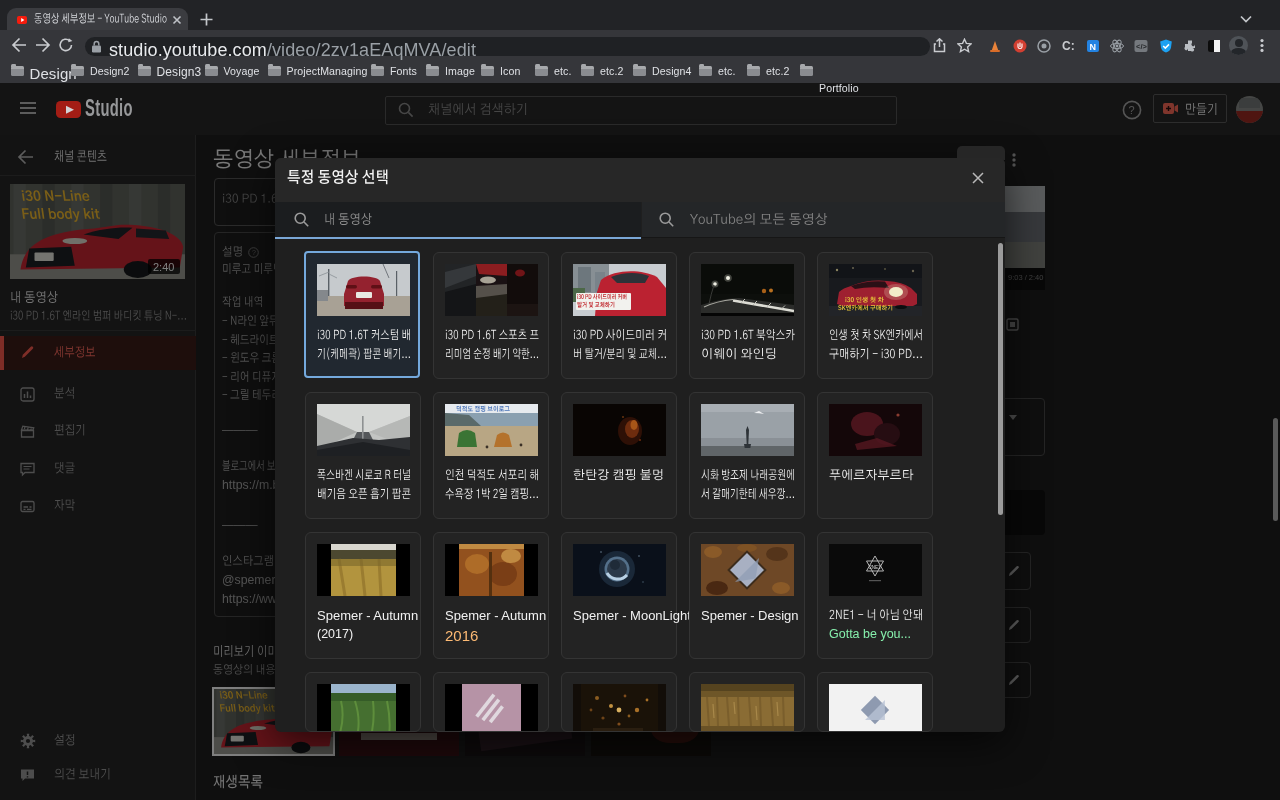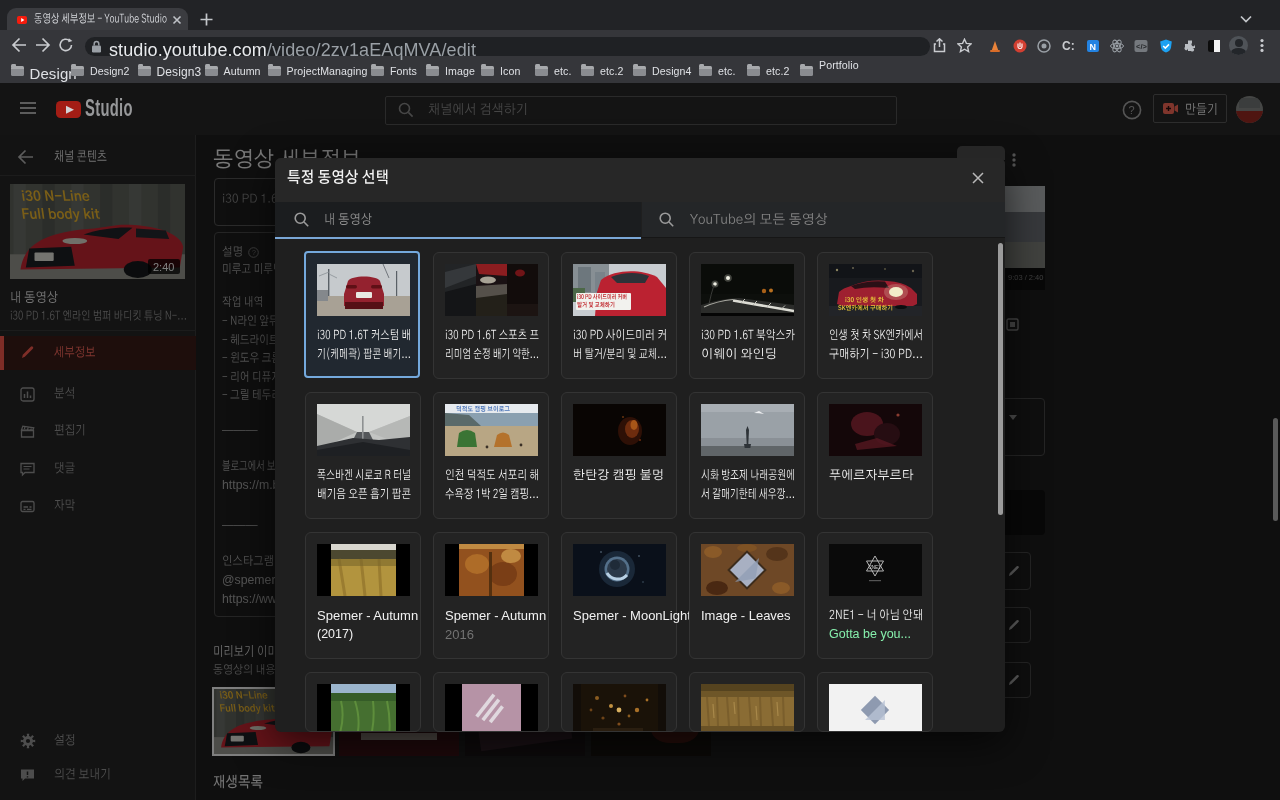--- a/index.html
+++ b/index.html
@@ -1209,21 +1209,21 @@
       <g transform="translate(14 0)">
         <rect width="65" height="52" fill="#92511e"></rect>
         <rect width="65" height="5" fill="#c08a42"></rect>
         <ellipse cx="18" cy="20" rx="12" ry="10" fill="#ae6c28"></ellipse>
         <ellipse cx="44" cy="30" rx="14" ry="12" fill="#7a3e16"></ellipse>
         <rect x="30" y="8" width="3" height="44" fill="#54300f"></rect>
         <ellipse cx="52" cy="12" rx="10" ry="7" fill="#c08a42"></ellipse>
       </g>
     </svg></div>
 <div class="lat" style="left:445.0px;top:607.5px;font-size:13px;color:#f1f1f1">Spemer - Autumn</div>
-<div class="lat" style="left:445.0px;top:627.0px;font-size:13px;color:#737373">2016</div>
+<div class="lat" style="left:445.0px;top:627.0px;font-size:15px;color:#fdba74">2016</div>
 <div class="abs" style="left:561.0px;top:531.5px;width:116px;height:127px;background:#232323;border:1px solid #343434;border-radius:6px"></div>
 <div class="abs" style="left:572.5px;top:543.5px;width:93px;height:52px;overflow:hidden;background:#000"><svg width="93" height="52">
       <rect width="93" height="52" fill="#0a101a"></rect>
       <circle cx="44" cy="25" r="18" fill="#1a2838"></circle>
       <circle cx="44" cy="25" r="12.5" fill="#54708a"></circle>
       <circle cx="44" cy="25" r="10" fill="#2c3a4a"></circle>
       <path d="M34 29 A12.5 12.5 0 0 0 54 31" stroke="#b8d0e4" stroke-width="3" fill="none"></path>
       <circle cx="42" cy="21" r="5" fill="#1f2b38"></circle>
       <circle cx="28" cy="8" r="0.8" fill="#6a7e92"></circle>
       <circle cx="66" cy="12" r="0.8" fill="#6a7e92"></circle>
@@ -1235,21 +1235,21 @@
       <rect width="93" height="52" fill="#6e4826"></rect>
       <ellipse cx="12" cy="8" rx="9" ry="6" fill="#8a5a28"></ellipse>
       <ellipse cx="76" cy="10" rx="11" ry="7" fill="#54341a"></ellipse>
       <ellipse cx="16" cy="44" rx="11" ry="7" fill="#492812"></ellipse>
       <ellipse cx="80" cy="44" rx="9" ry="6" fill="#8a5a28"></ellipse>
       <ellipse cx="46" cy="4" rx="10" ry="4" fill="#7e5224"></ellipse>
       <rect x="32" y="12" width="28" height="28" fill="#3c2c1c" transform="rotate(45 46 26)"></rect>
       <rect x="34" y="14" width="24" height="24" fill="#a8b0c2" transform="rotate(45 46 26)"></rect>
       <path d="M46 9 L58 26 L46 43 Z" fill="#8e9cb4" transform="rotate(45 46 26)" opacity="0.7"></path>
     </svg></div>
-<div class="lat" style="left:701.0px;top:607.5px;font-size:13px;color:#f1f1f1">Image - Leaves</div>
+<div class="lat" style="left:701.0px;top:607.5px;font-size:13px;color:#f1f1f1">Spemer - Design</div>
 <div class="abs" style="left:817.0px;top:531.5px;width:116px;height:127px;background:#232323;border:1px solid #343434;border-radius:6px"></div>
 <div class="abs" style="left:828.5px;top:543.5px;width:93px;height:52px;overflow:hidden;background:#000"><svg width="93" height="52">
       <rect width="93" height="52" fill="#0a0a0a"></rect>
       <g stroke="#b4b4b4" stroke-width="1" fill="none">
         <path d="M46 12 L54.5 27 L37.5 27 Z"></path>
         <path d="M46 32 L37.5 17 L54.5 17 Z"></path>
       </g>
       <text x="46" y="24.5" font-size="4.5" fill="#d8d8d8" text-anchor="middle" font-family="Liberation Sans">2NE1</text>
       <rect x="40" y="36" width="12" height="1.2" fill="#555"></rect>
     </svg></div>
@@ -1504,21 +1504,21 @@
 <div class="abs" style="left:10.5px;top:64.2px;width:5px;height:3px;background:#a7a9ac;border-radius:1.5px 1px 0 0"></div>
 <div class="lat" style="left:29.5px;top:65px;font-size:15px;color:#dfe1e5;letter-spacing:0.1px">Design</div>
 <div class="abs" style="left:71.0px;top:66px;width:13px;height:10px;border-radius:1.5px;background:linear-gradient(180deg,#a7a9ac 0 32%,#8a8c90 32% 100%)"></div>
 <div class="abs" style="left:71.0px;top:64.2px;width:5px;height:3px;background:#a7a9ac;border-radius:1.5px 1px 0 0"></div>
 <div class="lat" style="left:90.0px;top:65px;font-size:10.6px;color:#dfe1e5;letter-spacing:0.1px">Design2</div>
 <div class="abs" style="left:137.5px;top:66px;width:13px;height:10px;border-radius:1.5px;background:linear-gradient(180deg,#a7a9ac 0 32%,#8a8c90 32% 100%)"></div>
 <div class="abs" style="left:137.5px;top:64.2px;width:5px;height:3px;background:#a7a9ac;border-radius:1.5px 1px 0 0"></div>
 <div class="lat" style="left:156.5px;top:65px;font-size:12px;color:#dfe1e5;letter-spacing:0.1px">Design3</div>
 <div class="abs" style="left:204.5px;top:66px;width:13px;height:10px;border-radius:1.5px;background:linear-gradient(180deg,#a7a9ac 0 32%,#8a8c90 32% 100%)"></div>
 <div class="abs" style="left:204.5px;top:64.2px;width:5px;height:3px;background:#a7a9ac;border-radius:1.5px 1px 0 0"></div>
-<div class="lat" style="left:223.5px;top:65px;font-size:10.6px;color:#dfe1e5;letter-spacing:0.1px">Autumn</div>
+<div class="lat" style="left:223.5px;top:65px;font-size:10.6px;color:#dfe1e5;letter-spacing:0.1px">Voyage</div>
 <div class="abs" style="left:267.5px;top:66px;width:13px;height:10px;border-radius:1.5px;background:linear-gradient(180deg,#a7a9ac 0 32%,#8a8c90 32% 100%)"></div>
 <div class="abs" style="left:267.5px;top:64.2px;width:5px;height:3px;background:#a7a9ac;border-radius:1.5px 1px 0 0"></div>
 <div class="lat" style="left:286.5px;top:65px;font-size:10.6px;color:#dfe1e5;letter-spacing:0.1px">ProjectManaging</div>
 <div class="abs" style="left:371.0px;top:66px;width:13px;height:10px;border-radius:1.5px;background:linear-gradient(180deg,#a7a9ac 0 32%,#8a8c90 32% 100%)"></div>
 <div class="abs" style="left:371.0px;top:64.2px;width:5px;height:3px;background:#a7a9ac;border-radius:1.5px 1px 0 0"></div>
 <div class="lat" style="left:390.0px;top:65px;font-size:10.6px;color:#dfe1e5;letter-spacing:0.1px">Fonts</div>
 <div class="abs" style="left:426.0px;top:66px;width:13px;height:10px;border-radius:1.5px;background:linear-gradient(180deg,#a7a9ac 0 32%,#8a8c90 32% 100%)"></div>
 <div class="abs" style="left:426.0px;top:64.2px;width:5px;height:3px;background:#a7a9ac;border-radius:1.5px 1px 0 0"></div>
 <div class="lat" style="left:445.0px;top:65px;font-size:10.6px;color:#dfe1e5;letter-spacing:0.1px">Image</div>
 <div class="abs" style="left:481.0px;top:66px;width:13px;height:10px;border-radius:1.5px;background:linear-gradient(180deg,#a7a9ac 0 32%,#8a8c90 32% 100%)"></div>
@@ -1534,12 +1534,12 @@
 <div class="abs" style="left:633.0px;top:64.2px;width:5px;height:3px;background:#a7a9ac;border-radius:1.5px 1px 0 0"></div>
 <div class="lat" style="left:652.0px;top:65px;font-size:10.6px;color:#dfe1e5;letter-spacing:0.1px">Design4</div>
 <div class="abs" style="left:699.0px;top:66px;width:13px;height:10px;border-radius:1.5px;background:linear-gradient(180deg,#a7a9ac 0 32%,#8a8c90 32% 100%)"></div>
 <div class="abs" style="left:699.0px;top:64.2px;width:5px;height:3px;background:#a7a9ac;border-radius:1.5px 1px 0 0"></div>
 <div class="lat" style="left:718.0px;top:65px;font-size:10.6px;color:#dfe1e5;letter-spacing:0.1px">etc.</div>
 <div class="abs" style="left:747.0px;top:66px;width:13px;height:10px;border-radius:1.5px;background:linear-gradient(180deg,#a7a9ac 0 32%,#8a8c90 32% 100%)"></div>
 <div class="abs" style="left:747.0px;top:64.2px;width:5px;height:3px;background:#a7a9ac;border-radius:1.5px 1px 0 0"></div>
 <div class="lat" style="left:766.0px;top:65px;font-size:10.6px;color:#dfe1e5;letter-spacing:0.1px">etc.2</div>
 <div class="abs" style="left:800.0px;top:66px;width:13px;height:10px;border-radius:1.5px;background:linear-gradient(180deg,#a7a9ac 0 32%,#8a8c90 32% 100%)"></div>
 <div class="abs" style="left:800.0px;top:64.2px;width:5px;height:3px;background:#a7a9ac;border-radius:1.5px 1px 0 0"></div>
-<div class="lat" style="left:819.0px;top:59px;font-size:10.6px;color:#dfe1e5;letter-spacing:0.1px">Portfolio</div>
+<div class="lat" style="left:819.0px;top:82px;font-size:10.6px;color:#dfe1e5;letter-spacing:0.1px">Portfolio</div>
 </body></html>

